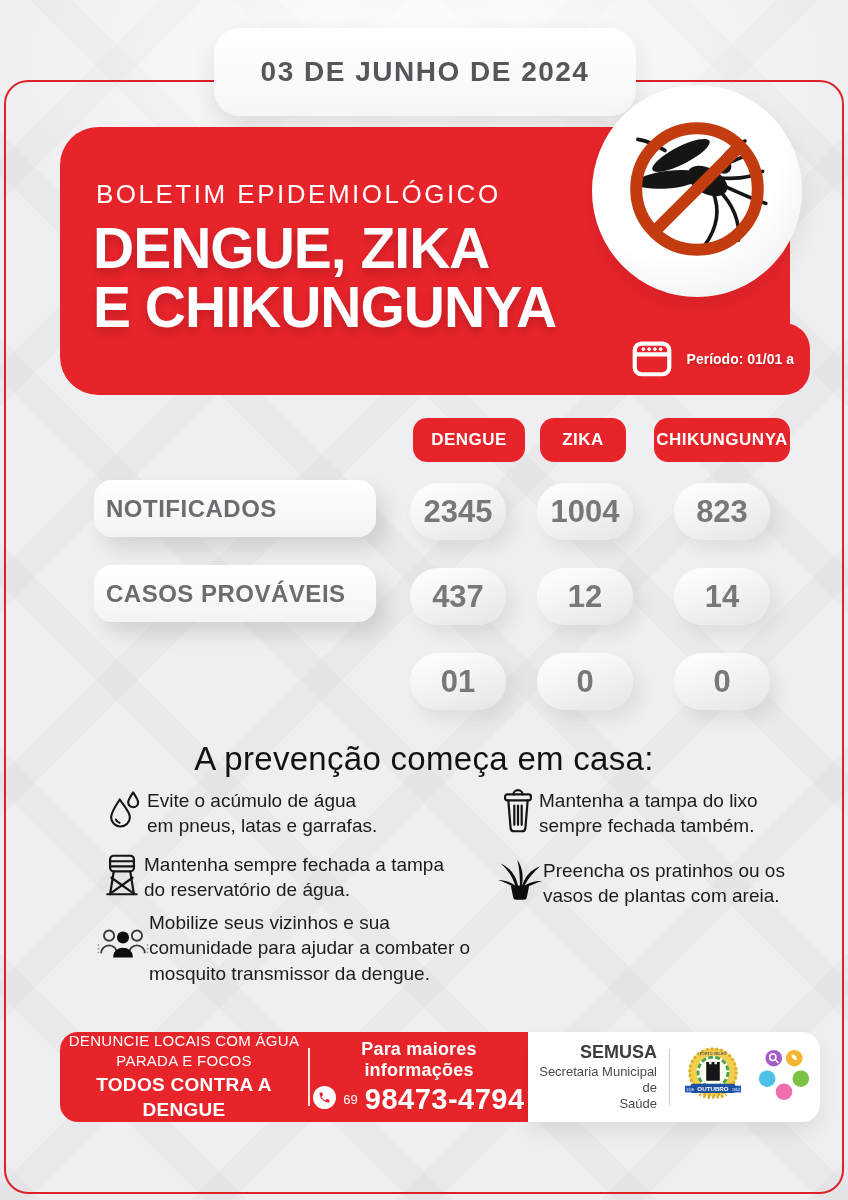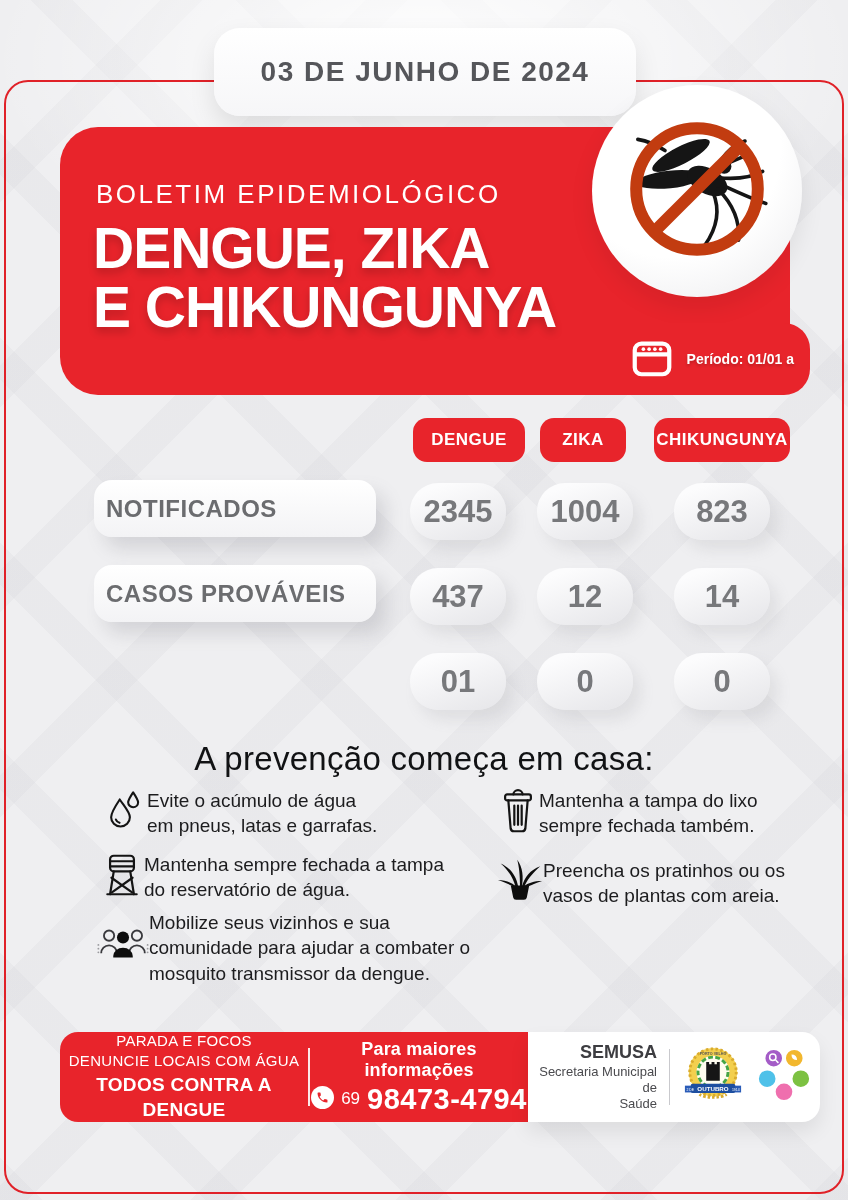--- a/index.html
+++ b/index.html
@@ -71,21 +71,21 @@
   .footer-red{ position:absolute; left:60px; top:1032px; width:468px; height:90px;
     background:#e8242b; border-radius:18px 0 0 18px;
     display:flex; align-items:center; color:#fff; }
   .denounce{ width:248px; text-align:center; line-height:1.3; }
   .denounce .small{ font-size:15px; font-weight:400; letter-spacing:.3px; }
   .denounce .strong{ font-size:19px; font-weight:800; letter-spacing:.3px; margin-top:3px; }
   .footer-divider{ width:2px; height:58px; background:rgba(255,255,255,.9); }
   .info-block{ flex:1; text-align:center; }
   .info-label{ font-size:18px; font-weight:700; letter-spacing:.2px; }
   .phone-row{ display:flex; align-items:center; justify-content:center; gap:7px; margin-top:2px; }
-  .area-code{ font-size:17px; font-weight:400; }
+  .area-code{ font-size:13px; font-weight:400; }
   .phone-number{ font-size:29px; font-weight:800; letter-spacing:.5px; }
   .footer-white{ position:absolute; left:528px; top:1032px; width:292px; height:90px;
     background:#ffffff; border-radius:0 18px 18px 0; box-shadow:0 10px 20px rgba(0,0,0,.08);
     display:flex; align-items:center; justify-content:flex-end; gap:12px; padding:0 8px 0 10px; }
   .org-text{ text-align:right; color:#4a4a4e; line-height:1.25; }
   .org-name{ font-size:18px; font-weight:700; color:#3d3d41; }
   .org-desc{ font-size:13px; }
   .org-divider{ width:1px; height:56px; background:#c9c9cd; flex:none; }
 </style>
 </head>
@@ -238,22 +238,22 @@
         <path d="M27 30 C30 20 36 12 47 8 C38 16 32 24 30 30 Z"></path>
         <path d="M21 30 C16 26 10 23 1 23 C10 26 16 29 19 31 Z"></path>
         <path d="M29 30 C34 26 40 24 49 24 C40 27 34 30 31 31 Z"></path>
       </svg>
     </span>
     <span class="tip-text">Preencha os pratinhos ou os vasos de plantas com areia.</span>
   </div>
 
   <div class="footer-red">
     <div class="denounce">
+      <div class="small">DENUNCIE LOCAIS COM ÁGUA</div>
       <div class="small">PARADA E FOCOS</div>
-      <div class="small">DENUNCIE LOCAIS COM ÁGUA</div>
       <div class="strong">TODOS CONTRA A DENGUE</div>
     </div>
     <div class="footer-divider"></div>
     <div class="info-block">
       <div class="info-label">Para maiores informações</div>
       <div class="phone-row">
         <span>
           <svg viewBox="0 0 24 24" width="23" height="23">
             <circle cx="12" cy="12" r="12" fill="#fff"></circle>
             <g transform="translate(5.1 5.1) scale(0.575)">

